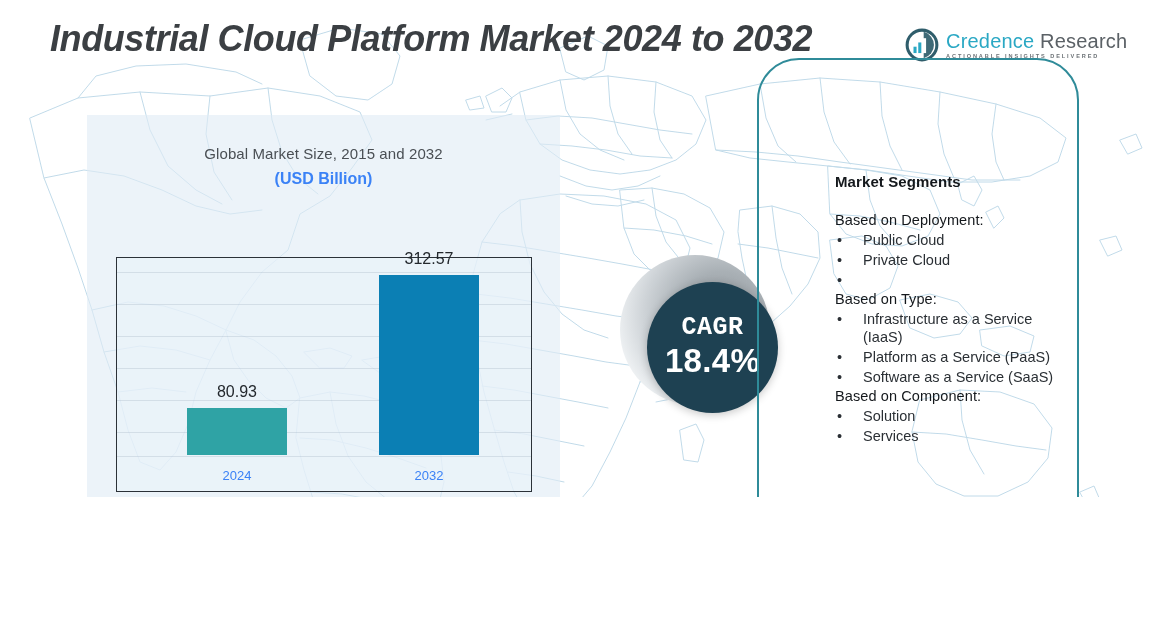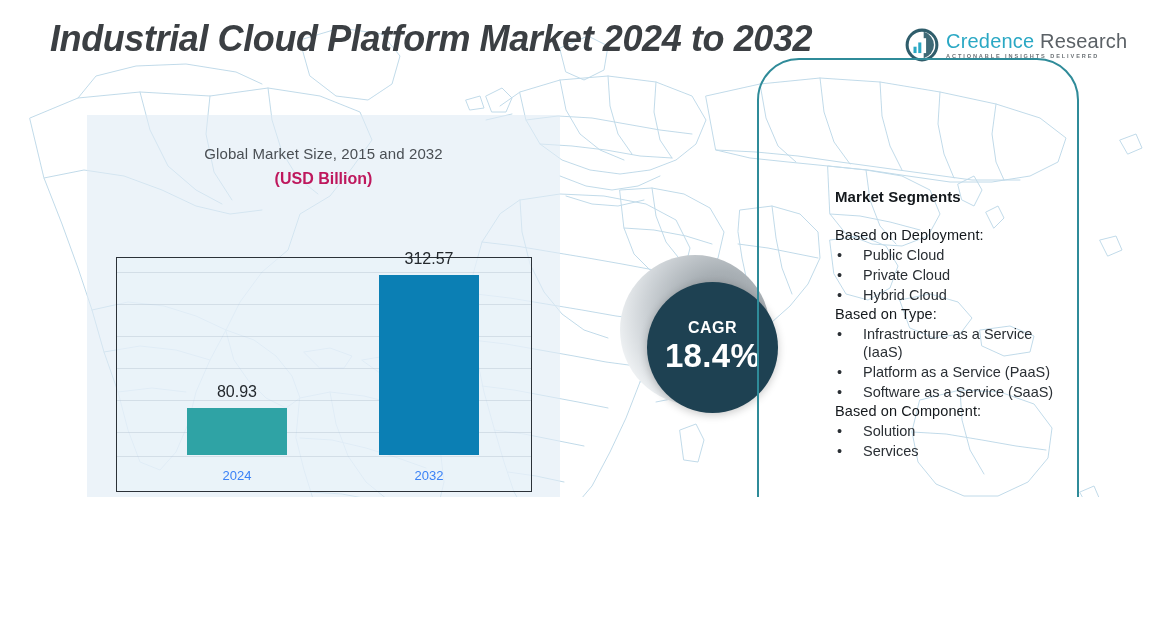--- a/index.html
+++ b/index.html
@@ -44,21 +44,21 @@
   .chart-panel{
     position:absolute;left:87px;top:115px;width:473px;height:463px;
     background:rgba(224,236,246,.62);
   }
   .chart-caption{
     position:absolute;left:87px;top:145px;width:473px;text-align:center;
     color:#4a4f54;font-size:15px;letter-spacing:.1px;
   }
   .chart-units{
     position:absolute;left:87px;top:170px;width:473px;text-align:center;
-    color:#be185d;font-size:16px;font-weight:bold;
+    color:#3b82f6;font-size:16px;font-weight:bold;
   }
 
   
   .plot{
     position:absolute;left:116px;top:257px;width:416px;height:235px;
     border:1.6px solid #2b3138;
     background:rgba(234,243,250,.55);
     box-sizing:border-box;
   }
   .gridlines{position:absolute;left:0;top:0;right:0;bottom:0;}
@@ -83,31 +83,31 @@
     background:radial-gradient(circle at 68% 40%, #8e9499 0%, #a9b0b5 32%, #cfd4d8 58%, #eef1f3 78%, #fbfcfc 100%);
     filter:blur(.4px);
   }
   .cagr-circle{
     position:absolute;left:27px;top:27px;width:131px;height:131px;border-radius:50%;
     background:#1e4152;
     display:flex;flex-direction:column;align-items:center;justify-content:center;
     color:#ffffff;
     box-shadow:0 2px 8px rgba(0,0,0,.22);
   }
-  .cagr-label{font-size:16px;font-weight:bold;letter-spacing:.5px;line-height:1.05;}
+  .cagr-label{font-size:25px;font-weight:bold;letter-spacing:.5px;line-height:1.05;font-family:Liberation Mono, monospace;}
   .cagr-value{font-size:33px;font-weight:bold;letter-spacing:.3px;line-height:1.15;}
 
   
   .segments-card{
     position:absolute;left:757px;top:58px;width:322px;height:548px;
     border:2px solid #2f8b99;border-radius:42px;
     background:transparent;box-sizing:border-box;
   }
   .segments-inner{
-    position:absolute;left:835px;top:188px;width:240px;
+    position:absolute;left:835px;top:173px;width:240px;
   }
   .seg-title{
     font-size:15px;font-weight:bold;color:#14181c;margin-bottom:22px;letter-spacing:.1px;
   }
   .seg-group{margin-bottom:0;}
   .seg-head{
     font-size:14.5px;font-weight:normal;color:#14181c;margin-bottom:3px;letter-spacing:.1px;
   }
   .seg-item{
     display:flex;align-items:flex-start;font-size:14.5px;color:#2a2f34;
@@ -284,21 +284,20 @@
       <div class="seg-item">
         <span class="seg-bullet">•</span>
         <span class="seg-text">Public Cloud</span>
       </div>
       <div class="seg-item">
         <span class="seg-bullet">•</span>
         <span class="seg-text">Private Cloud</span>
       </div>
       <div class="seg-item">
         <span class="seg-bullet">•</span>
-        <span class="seg-text">Hybrid Cloud</span>
       </div>
     </div>
 
     <div class="seg-group">
       <div class="seg-head">Based on Type:</div>
       <div class="seg-item">
         <span class="seg-bullet">•</span>
         <span class="seg-text">Infrastructure as a Service (IaaS)</span>
       </div>
       <div class="seg-item">

